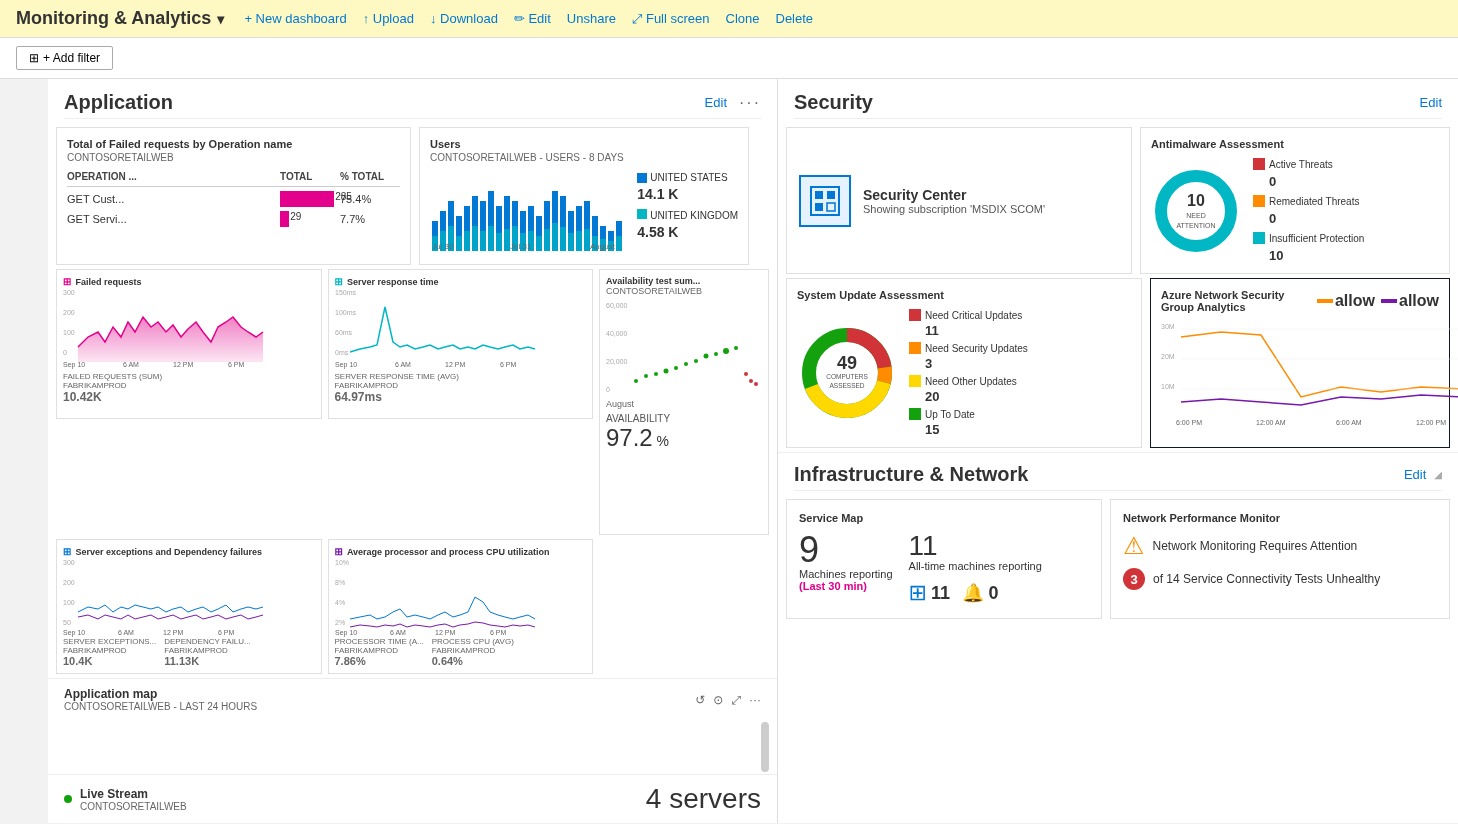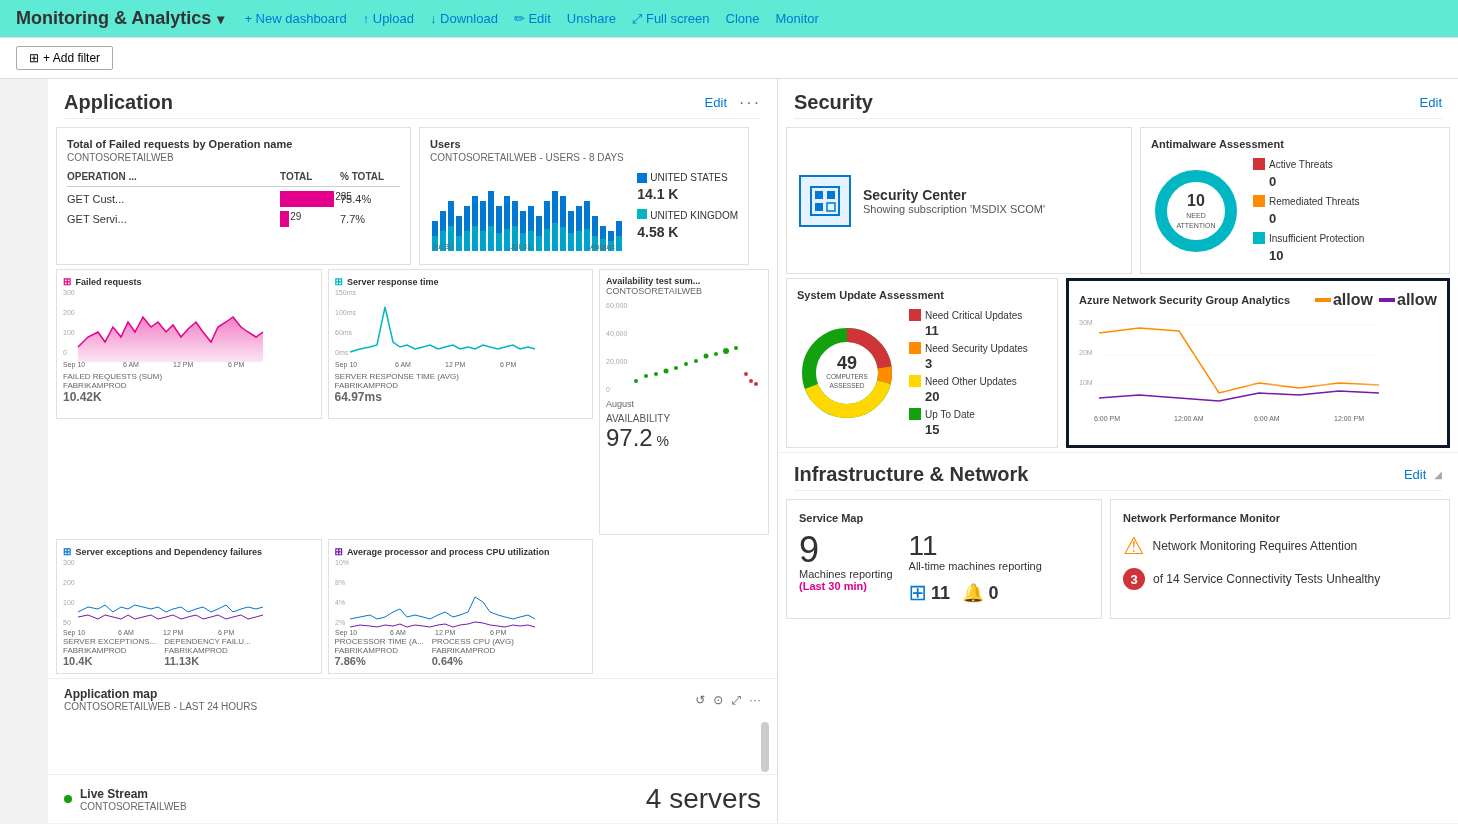--- a/index.html
+++ b/index.html
@@ -1,19 +1,19 @@
 <!DOCTYPE html>
 <html><head>
   <meta charset="utf-8">
   <style>
     * { box-sizing: border-box; margin: 0; padding: 0; }
     body { font-family: 'Segoe UI', Arial, sans-serif; background: #f2f2f2; font-size: 12px; color: #333; overflow: hidden; }
     
     
-    .top-bar { background: #5eead4; border-bottom: 1px solid #ddd; padding: 8px 16px; display: flex; align-items: center; gap: 20px; }
+    .top-bar { background: #fef9c3; border-bottom: 1px solid #ddd; padding: 8px 16px; display: flex; align-items: center; gap: 20px; }
     .top-bar-title { font-size: 18px; font-weight: 600; display: flex; align-items: center; gap: 6px; }
     .top-bar-actions { display: flex; gap: 16px; align-items: center; font-size: 13px; color: #0078d4; }
     .top-bar-actions span { display: flex; align-items: center; gap: 4px; cursor: pointer; }
     
     .filter-bar { background: white; border-bottom: 1px solid #ddd; padding: 8px 16px; }
     .add-filter-btn { border: 1px solid #aaa; background: white; padding: 4px 12px; border-radius: 2px; cursor: pointer; font-size: 12px; display: inline-flex; align-items: center; gap: 4px; }
     
     
     .main { display: flex; height: calc(824px - 80px); overflow: hidden; margin-left: 48px; }
     
@@ -65,21 +65,21 @@
     <span style="font-size:14px; cursor:pointer;">▾</span>
   </span>
   <div class="top-bar-actions">
     <span>+ New dashboard</span>
     <span>↑ Upload</span>
     <span>↓ Download</span>
     <span>✏ Edit</span>
     <span>Unshare</span>
     <span>⤢ Full screen</span>
     <span>Clone</span>
-    <span>Monitor</span>
+    <span>Delete</span>
   </div>
 </div>
 
 <div class="filter-bar">
   <button class="add-filter-btn">
     <span>⊞</span>
     <span>+ Add filter</span>
   </button>
 </div>
 
@@ -494,21 +494,21 @@
               <div style="font-size:13px;font-weight:600;margin-left:16px;margin-bottom:4px;">20</div>
               <div style="display:flex;align-items:center;gap:4px;margin-bottom:2px;">
                 <span style="width:12px;height:12px;background:#13a10e;display:inline-block;flex-shrink:0;"></span>
                 <span>Up To Date</span>
               </div>
               <div style="font-size:13px;font-weight:600;margin-left:16px;">15</div>
             </div>
           </div>
         </div>
 
-        <div style="width:384px; border:3px solid #0f172a; padding:10px;">
+        <div style="width:300px; border:1px solid #0f172a; padding:10px;">
           <div style="font-size:11px;font-weight:600;margin-bottom:4px;display:flex;justify-content:space-between;align-items:center;">
             <span>Azure Network Security Group Analytics</span>
             <div style="display:flex;gap:6px;font-size:16px;">
               <span style="display:flex;align-items:center;gap:2px;">
                 <span style="width:16px;height:4px;background:#ff8c00;display:inline-block;"></span>
                 <span>allow</span>
               </span>
               <span style="display:flex;align-items:center;gap:2px;">
                 <span style="width:16px;height:4px;background:#7719aa;display:inline-block;"></span>
                 <span>allow</span>

